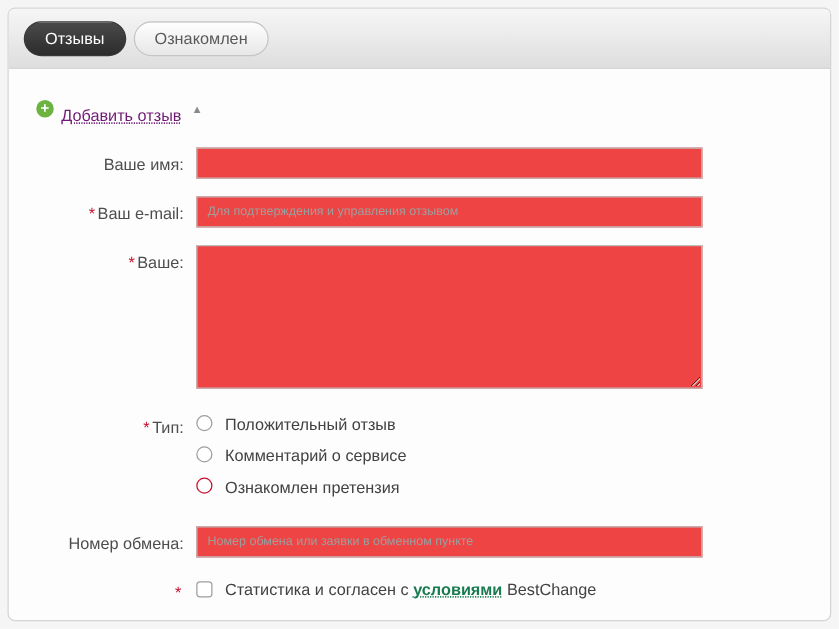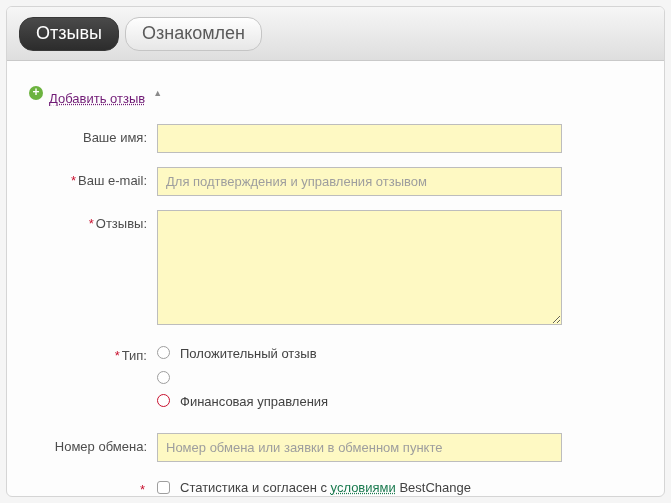--- a/index.html
+++ b/index.html
@@ -23,21 +23,21 @@
 .tabs-bar {
   background: linear-gradient(#f6f6f6, #dedede);
   border-bottom: 1px solid #c9c9c9;
   padding: 10px 12px 9px 12px;
   display: flex;
   gap: 6px;
 }
 .tab {
   border-radius: 14px;
   padding: 5px 16px 6px 16px;
-  font-size: 18px;
+  font-size: 13px;
   cursor: pointer;
   border: 1px solid #c5c5c5;
   background: linear-gradient(#fefefe, #e7e7e7);
   color: #5a5a5a;
 }
 .tab.active {
   background: linear-gradient(#4a4a4a, #2c2c2c);
   border-color: #383838;
   color: #fff;
 }
@@ -82,23 +82,23 @@
   padding-top: 6px;
   color: #4d4d4d;
 }
 .req { color: #c8102e; margin-right: 2px; }
 .input-cell { flex: 1; }
 .text-input, .textarea, .select-like {
   width: 405px;
   border: 1px solid #bdbdbd;
   border-radius: 0;
   padding: 6px 8px;
-  font-size: 13px;
+  font-size: 10px;
   color: #333;
-  background: #fef9c3;
+  background: #ef4444;
   outline: none;
 }
 .text-input::placeholder, .textarea::placeholder { color: #9e9e9e; }
 .textarea {
   height: 115px;
   resize: both;
 }
 .radio-group { padding-top: 4px; }
 .radio-item {
   display: flex;
@@ -123,20 +123,21 @@
 .checkbox {
   width: 13px; height: 13px;
   border: 1px solid #9e9e9e;
   border-radius: 3px;
   background: #fff;
 }
 .terms-link {
   color: #1a7a4f;
   text-decoration: underline dotted;
   cursor: pointer;
+  font-weight: bold;
 }
 </style>
 </head>
 <body>
 
 <div class="page">
 
   <div class="tabs-bar">
     <div class="tab active">Отзывы</div>
     <div class="tab">Ознакомлен</div>
@@ -158,39 +159,40 @@
     </div>
 
     <div class="form-row">
       <div class="label-cell"><span class="req">*</span><span>Ваш e-mail:</span></div>
       <div class="input-cell">
         <input type="text" class="text-input" placeholder="Для подтверждения и управления отзывом" style="">
       </div>
     </div>
 
     <div class="form-row">
-      <div class="label-cell"><span class="req">*</span><span>Отзывы:</span></div>
+      <div class="label-cell"><span class="req">*</span><span>Ваше:</span></div>
       <div class="input-cell">
         <textarea class="textarea" style=""></textarea>
       </div>
     </div>
 
     <div class="form-row">
       <div class="label-cell"><span class="req">*</span><span>Тип:</span></div>
       <div class="input-cell radio-group">
         <div class="radio-item">
           <span class="radio"></span>
           <span>Положительный отзыв</span>
         </div>
         <div class="radio-item">
           <span class="radio"></span>
+          <span>Комментарий о сервисе</span>
         </div>
         <div class="radio-item">
           <span class="radio claim"></span>
-          <span>Финансовая управления</span>
+          <span>Ознакомлен претензия</span>
         </div>
       </div>
     </div>
 
     <div class="form-row">
       <div class="label-cell">Номер обмена:</div>
       <div class="input-cell">
         <input type="text" class="text-input" placeholder="Номер обмена или заявки в обменном пункте" style="">
       </div>
     </div>

